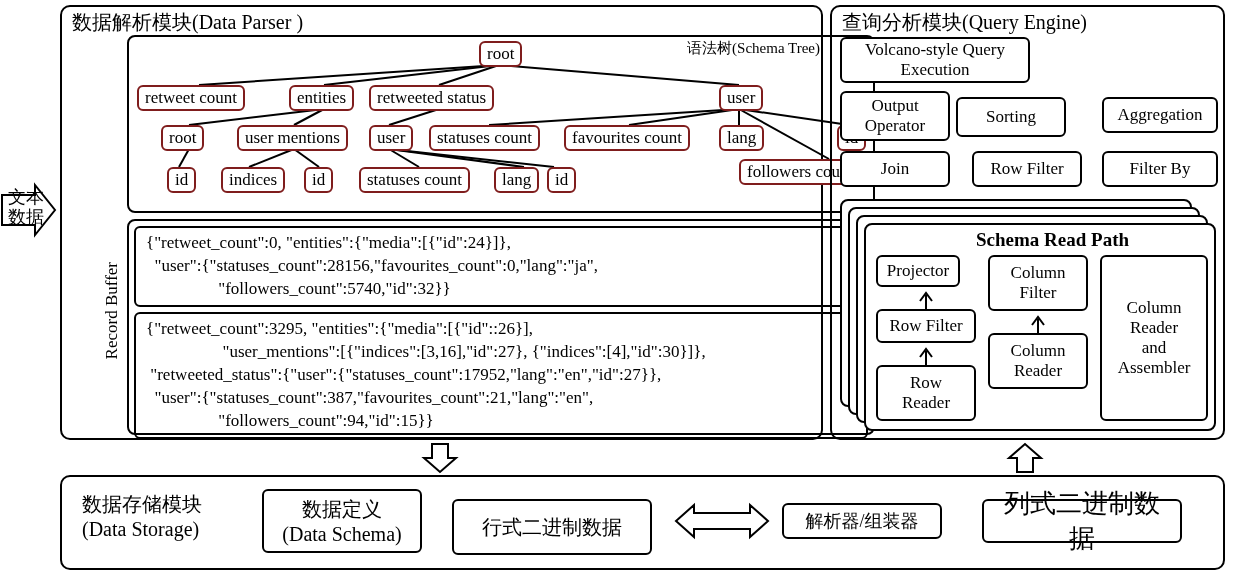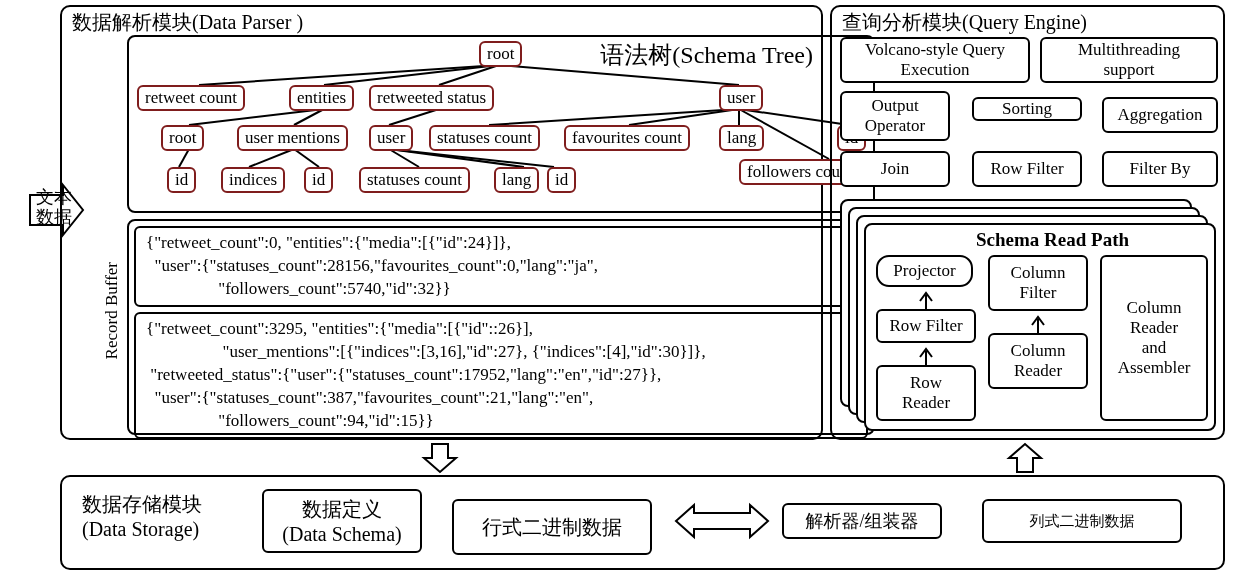--- a/index.html
+++ b/index.html
@@ -9,40 +9,40 @@
 .box { border: 2px solid #000; border-radius: 6px; padding: 4px 8px; display: inline-flex; align-items: center; justify-content: center; text-align: center; background: #fff; font-size: 17px; }
 .title { font-size: 20px; font-weight: normal; }
 .json-block { border: 2px solid #000; border-radius: 6px; padding: 4px 10px; font-family: "Times New Roman", serif; font-size: 17px; line-height: 1.35; white-space: pre; }
 #parser-panel { left: 60px; top: 5px; width: 763px; height: 435px; }
 #query-panel { left: 830px; top: 5px; width: 395px; height: 435px; }
 #storage-panel { left: 60px; top: 475px; width: 1165px; height: 95px; }
 #tree-panel { position: absolute; left: 65px; top: 2px; width: 748px; height: 178px; border: 2px solid #000; border-radius: 8px; }
 #buffer-panel { position: absolute; left: 65px; top: 185px; width: 748px; height: 240px; border: 2px solid #000; border-radius: 8px; padding: 5px; }
 .vlabel { position: absolute; writing-mode: vertical-rl; text-orientation: mixed; transform: rotate(180deg); font-size: 17px; }
 svg.edges { position: absolute; left: 0; top: 0; pointer-events: none; }
-.arrow { position: absolute; margin-left: 28px; }
+.arrow { position: absolute; }
 .stack { position: absolute; }
 .stack .layer { position: absolute; border: 2px solid #000; border-radius: 8px; background: #fff; }
 </style>
 </head>
 <body>
 
 <div class="arrow" style="left:0px;top:180px;">
   <svg width="60" height="60">
       <path d="M2 15 L35 15 L35 5 L55 30 L35 55 L35 45 L2 45 Z" fill="#fff" stroke="#000" stroke-width="2"></path>
     </svg>
   <div style="position:absolute;left:8px;top:8px;font-size:18px;line-height:1.1;white-space:pre">文本
 数据</div>
 </div>
 
 <div id="parser-panel" class="panel">
   <div class="title" style="position:absolute;left:10px;top:2px;">数据解析模块(Data Parser )</div>
 
   <div id="tree-panel" style="top:28px;">
-    <div style="position:absolute;right:60px;top:2px;font-size:24px;font-family:Liberation Serif, serif;">语法树(Schema Tree)</div>
+    <div style="position:absolute;right:53px;top:2px;font-size:15px;font-family:Liberation Serif, serif;">语法树(Schema Tree)</div>
     <svg class="edges" width="748" height="178">
       <g stroke="#000" stroke-width="2" fill="none">
         <line x1="370" y1="28" x2="70" y2="48"></line>
         <line x1="370" y1="28" x2="195" y2="48"></line>
         <line x1="370" y1="28" x2="310" y2="48"></line>
         <line x1="370" y1="28" x2="610" y2="48"></line>
         <line x1="195" y1="72" x2="60" y2="88"></line>
         <line x1="195" y1="72" x2="165" y2="88"></line>
         <line x1="310" y1="72" x2="260" y2="88"></line>
         <line x1="610" y1="72" x2="360" y2="88"></line>
@@ -89,38 +89,36 @@
  "retweeted_status":{"user":{"statuses_count":17952,"lang":"en","id":27}},
   "user":{"statuses_count":387,"favourites_count":21,"lang":"en",
                  "followers_count":94,"id":15}}</div>
   </div>
 </div>
 
 <div id="query-panel" class="panel">
   <div class="title" style="position:absolute;left:10px;top:2px;">查询分析模块(Query Engine)</div>
   <div class="box" style="position:absolute;left:8px;top:30px;width:190px;height:46px;white-space:pre-line;">Volcano-style Query
 Execution</div>
-  <div class="box" style="position:absolute;left:208px;top:30px;width:178px;height:46px;white-space:pre-line;">Multithreading
-support</div>
   <div class="box" style="position:absolute;left:8px;top:84px;width:110px;height:50px;white-space:pre-line;">Output
 Operator</div>
-  <div class="box" style="position:absolute;left:140px;top:90px;width:110px;height:24px;text-align:right;">Sorting</div>
+  <div class="box" style="position:absolute;left:124px;top:90px;width:110px;height:40px;text-align:right;">Sorting</div>
   <div class="box" style="position:absolute;left:270px;top:90px;width:116px;height:36px;">Aggregation</div>
   <div class="box" style="position:absolute;left:8px;top:144px;width:110px;height:36px;">Join</div>
   <div class="box" style="position:absolute;left:140px;top:144px;width:110px;height:36px;">Row Filter</div>
   <div class="box" style="position:absolute;left:270px;top:144px;width:116px;height:36px;">Filter By</div>
 
   <div class="stack" style="left:8px;top:192px;width:378px;height:232px;">
     <div class="layer" style="left:0px;top:0px;width:352px;height:208px;"></div>
     <div class="layer" style="left:8px;top:8px;width:352px;height:208px;"></div>
     <div class="layer" style="left:16px;top:16px;width:352px;height:208px;"></div>
     <div class="layer" style="left:24px;top:24px;width:352px;height:208px;padding:6px;">
       <div style="position:absolute;left:110px;top:4px;font-weight:bold;font-size:19px;font-family:'Times New Roman',serif;">Schema Read Path</div>
 
-      <div class="box" style="position:absolute;left:10px;top:30px;width:97px;height:32px;border-radius:13px;">Projector</div>
+      <div class="box" style="position:absolute;left:10px;top:30px;width:84px;height:32px;">Projector</div>
       <svg style="position:absolute;left:52px;top:64px;" width="16" height="20">
           <path d="M8 20 L8 6 M2 12 L8 4 L14 12" stroke="#000" stroke-width="2" fill="none"></path>
         </svg>
       <div class="box" style="position:absolute;left:10px;top:84px;width:100px;height:34px;">Row Filter</div>
       <svg style="position:absolute;left:52px;top:120px;" width="16" height="20">
           <path d="M8 20 L8 6 M2 12 L8 4 L14 12" stroke="#000" stroke-width="2" fill="none"></path>
         </svg>
       <div class="box" style="position:absolute;left:10px;top:140px;width:100px;height:56px;white-space:pre-line;">Row
 Reader</div>
 
@@ -155,14 +153,14 @@
   </div>
   <div class="box" style="position:absolute;left:200px;top:12px;width:160px;height:64px;flex-direction:column;font-size:20px;">
     <span>数据定义</span>
     <span>(Data Schema)</span>
   </div>
   <div class="box" style="position:absolute;left:390px;top:22px;width:200px;height:56px;font-size:20px;">行式二进制数据</div>
   <svg style="position:absolute;left:610px;top:22px;" width="100" height="44">
     <path d="M4 22 L22 6 L22 14 L78 14 L78 6 L96 22 L78 38 L78 30 L22 30 L22 38 Z" fill="#fff" stroke="#000" stroke-width="2"></path>
   </svg>
   <div class="box" style="position:absolute;left:720px;top:26px;width:160px;height:36px;font-size:18px;">解析器/组装器</div>
-  <div class="box" style="position:absolute;left:920px;top:22px;width:200px;height:44px;font-size:15px;">列式二进制数据</div>
+  <div class="box" style="position:absolute;left:920px;top:22px;width:200px;height:44px;font-size:26px;">列式二进制数据</div>
 </div>
 
 </body></html>

